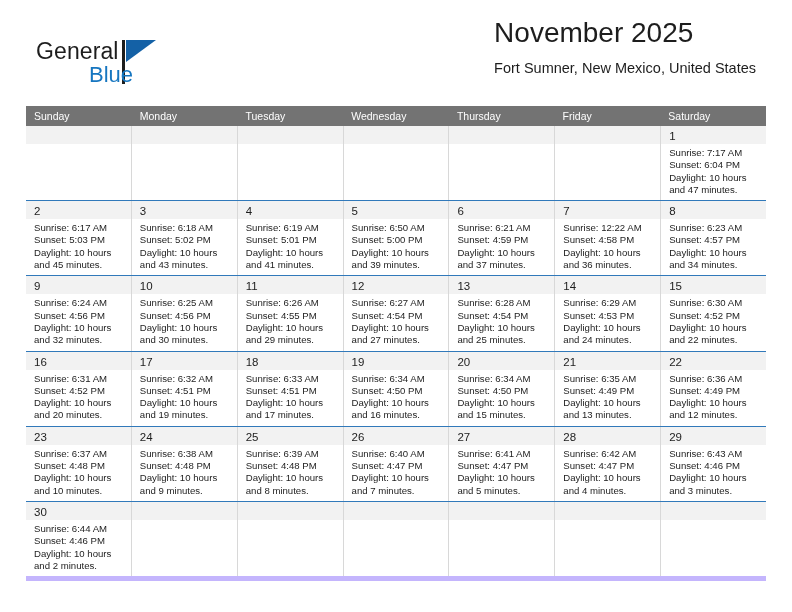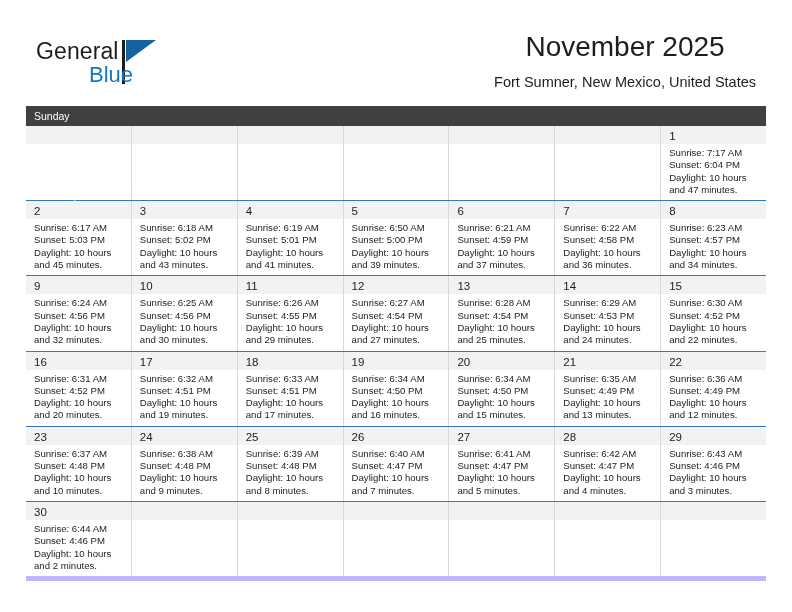--- a/index.html
+++ b/index.html
@@ -65,22 +65,22 @@
     left: 86px;
     top: 2px;
     width: 3px;
     height: 44px;
     background: #1d1d1d;
   }
 
   .title-block {
     position: absolute;
     right: 36px;
-    top: 30px;
-    text-align: center;
+    top: 16px;
+    text-align: left;
   }
   .month-title {
     font-size: 28px;
     color: #1d1d1d;
     line-height: 34px;
     white-space: nowrap;
   }
   .location {
     font-size: 14.5px;
     color: #1d1d1d;
@@ -91,23 +91,22 @@
 
   
   .calendar {
     position: absolute;
     left: 26px;
     top: 106px;
     width: 740px;
   }
   .dow-row {
     display: flex;
-    background: #404040;
+    background: #737373;
     height: 20px;
-    flex-direction: column;
   }
   .dow-cell {
     flex: 1 1 0;
     color: #ffffff;
     font-size: 10.5px;
     line-height: 20px;
     padding-left: 8px;
     box-sizing: border-box;
     white-space: nowrap;
   }
@@ -258,21 +257,21 @@
             <div class="details">
               <div class="detail-line">Sunrise: 6:21 AM</div>
               <div class="detail-line">Sunset: 4:59 PM</div>
               <div class="detail-line">Daylight: 10 hours</div>
               <div class="detail-line">and 37 minutes.</div>
             </div>
           </div>
           <div class="day-cell">
             <div class="daynum-band"><span class="daynum">7</span></div>
             <div class="details">
-              <div class="detail-line">Sunrise: 6:22 AM</div>
+              <div class="detail-line">Sunrise: 12:22 AM</div>
               <div class="detail-line">Sunset: 4:58 PM</div>
               <div class="detail-line">Daylight: 10 hours</div>
               <div class="detail-line">and 36 minutes.</div>
             </div>
           </div>
           <div class="day-cell">
             <div class="daynum-band"><span class="daynum">8</span></div>
             <div class="details">
               <div class="detail-line">Sunrise: 6:23 AM</div>
               <div class="detail-line">Sunset: 4:57 PM</div>

